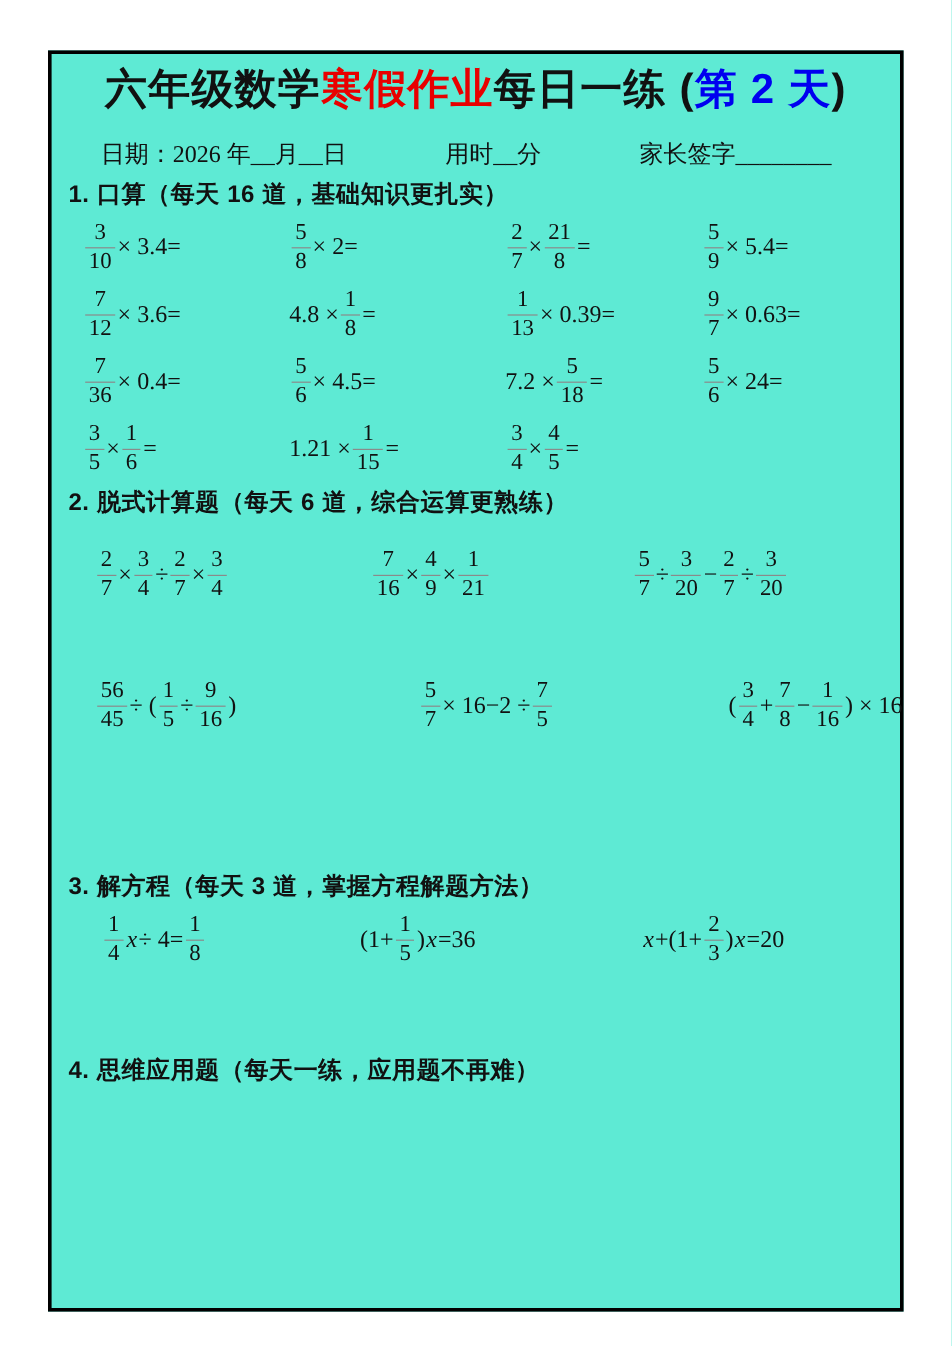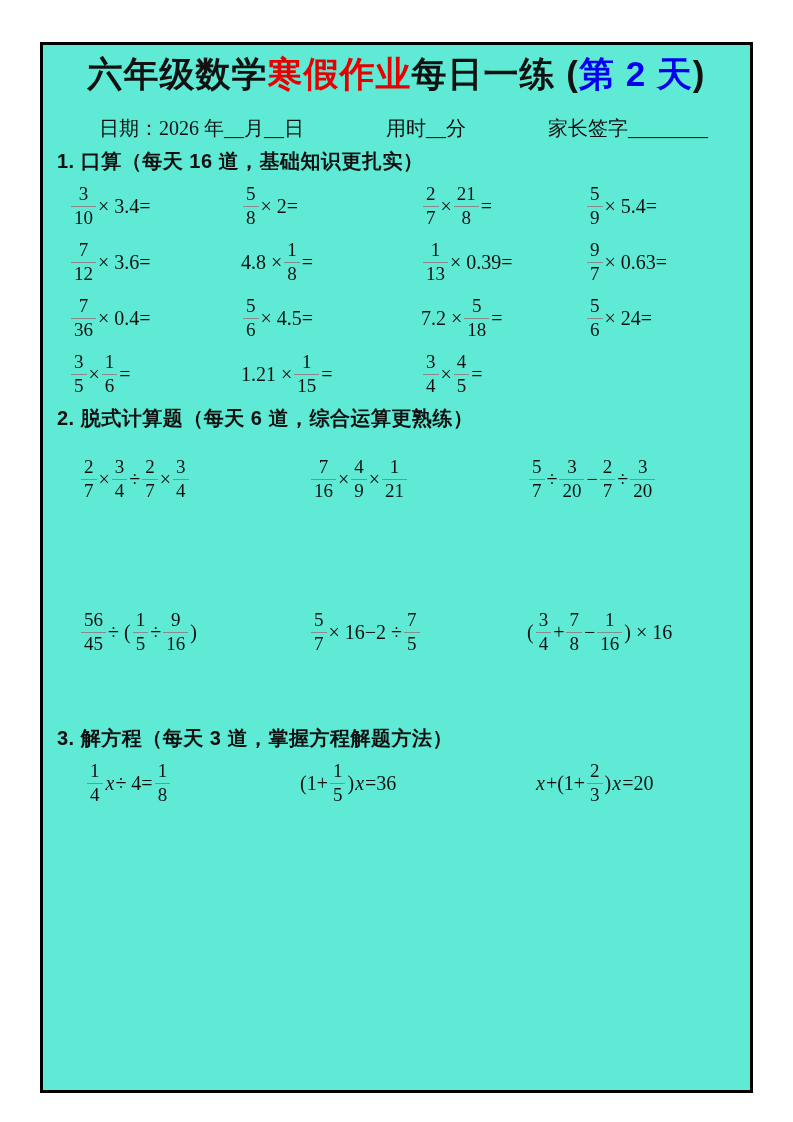--- a/index.html
+++ b/index.html
@@ -22,21 +22,21 @@
     text-align:center;
     font-family:"Liberation Sans", sans-serif;
     font-weight:700;
     font-size:35px;
     letter-spacing:1px;
     white-space:nowrap;
   }
   .red{color:#e80000;}
   .blue{color:#0000f0;}
   .dateline{
-    position:absolute;top:70px;left:56px;
+    position:absolute;top:70px;left:41px;
     font-size:20px;
     white-space:nowrap;
   }
   .dateline .seg{margin-right:82px;}
   .dateline .seg:last-child{margin-right:0;}
   .sec-h{
     position:absolute;left:14px;
     font-family:"Liberation Sans", sans-serif;
     font-weight:700;
     font-size:20px;
@@ -67,21 +67,21 @@
     display:grid;
     grid-template-columns:172px 180px 164px 1fr;
   }
   .oral-cell{height:56px;display:flex;align-items:center;}
   .calc-row{
     position:absolute;left:36px;width:662px;
     display:grid;
     grid-template-columns:230px 218px 1fr;
   }
   .calc-row1{top:405px;}
-  .calc-row2{top:558px;}
+  .calc-row2{top:514px;gap:40px;}
   .calc-cell{height:58px;display:flex;align-items:center;}
   .solve-row{
     position:absolute;top:710px;left:42px;width:656px;
     display:grid;
     grid-template-columns:215px 235px 1fr;
   }
   .solve-cell{height:56px;display:flex;align-items:center;}
   .word-text{
     position:absolute;top:865px;left:5px;
     width:660px;
@@ -375,15 +375,16 @@
         <span class="frac">
           <span class="num">2</span>
           <span class="den">3</span>
         </span>
         <span class="mt">)</span>
         <i class="mi">x</i>
         <span class="mt">=20</span>
       </div>
   </div>
 
+  <div class="sec-h sec4h">4. 思维应用题（每天一练，应用题不再难）</div>
 
 
 </div>
 
 </body></html>

